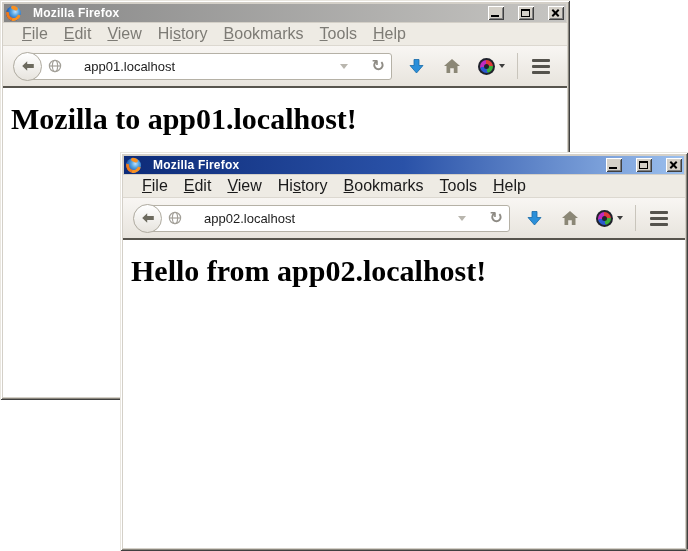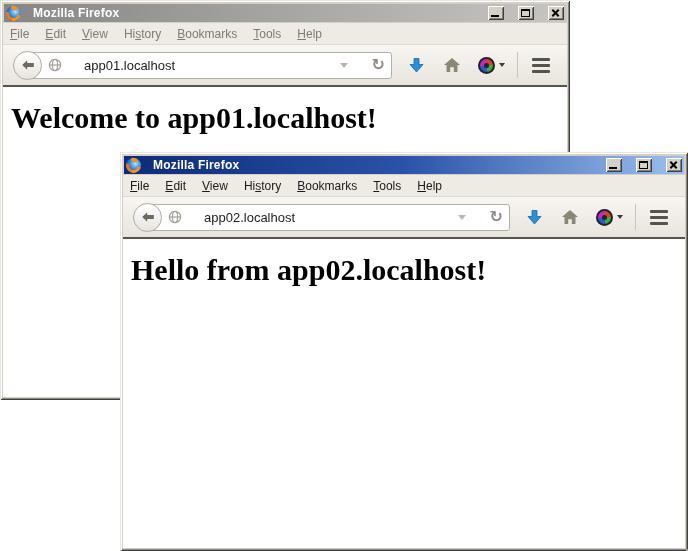--- a/index.html
+++ b/index.html
@@ -56,22 +56,22 @@
   .cap-btn.min::after  { content:""; position:absolute; left:3px; bottom:3px; width:8px; height:2px; background:#000; }
   .cap-btn.max::after  { content:""; position:absolute; left:3px; top:3px; width:9px; height:8px;
                          border:1px solid #000; border-top-width:2px; box-sizing:border-box; }
   .cap-btn.close::before, .cap-btn.close::after {
     content:""; position:absolute; left:3px; top:6px; width:9px; height:2px; background:#000; }
   .cap-btn.close::before { transform:rotate(45deg); }
   .cap-btn.close::after  { transform:rotate(-45deg); }
 
   
   .menubar {
-    flex:0 0 21px; display:flex; align-items:center; padding:0 0; gap:2px;
-    font-size:12px; color:#1a1a1a; background:#eeebe4; border-bottom:1px solid #dcd8d0;
+    flex:0 0 21px; display:flex; align-items:center; padding:0 12px; gap:2px;
+    font-size:16px; color:#1a1a1a; background:#eeebe4; border-bottom:1px solid #dcd8d0;
   }
   .window.inactive .menubar .menu-item { color:#7d7b75; }
   .menu-item { padding:2px 7px; white-space:nowrap; }
   .menu-item u { text-decoration:underline; }
 
   
   .navbar {
     flex:0 0 40px; display:flex; align-items:center; padding:0 10px;
     background:linear-gradient(var(--toolbar-top,#f8f6f3), var(--toolbar-bottom,#e8e4dd));
     border-bottom:2px solid #57544d; position:relative;
@@ -174,21 +174,21 @@
       <span class="caret"></span>
     </div>
     <div class="toolbar-sep"></div>
     <div class="menu-btn">
       <span class="bar"></span>
       <span class="bar"></span>
       <span class="bar"></span>
     </div>
   </div>
   <div class="content">
-    <h1 class="page-heading">Welcome to app01.localhost!</h1>
+    <h1 class="page-heading">Mozilla to app01.localhost!</h1>
   </div>
 </div>
 
 <div class="window active" style="left:120px; top:152px; width:568px; height:399px; z-index:2">
   <div class="titlebar">
     <span class="ff-icon"></span>
     <span class="title-text">Mozilla Firefox</span>
     <span class="cap-btn min"></span>
     <span class="cap-btn max"></span>
     <span class="cap-btn close"></span>

